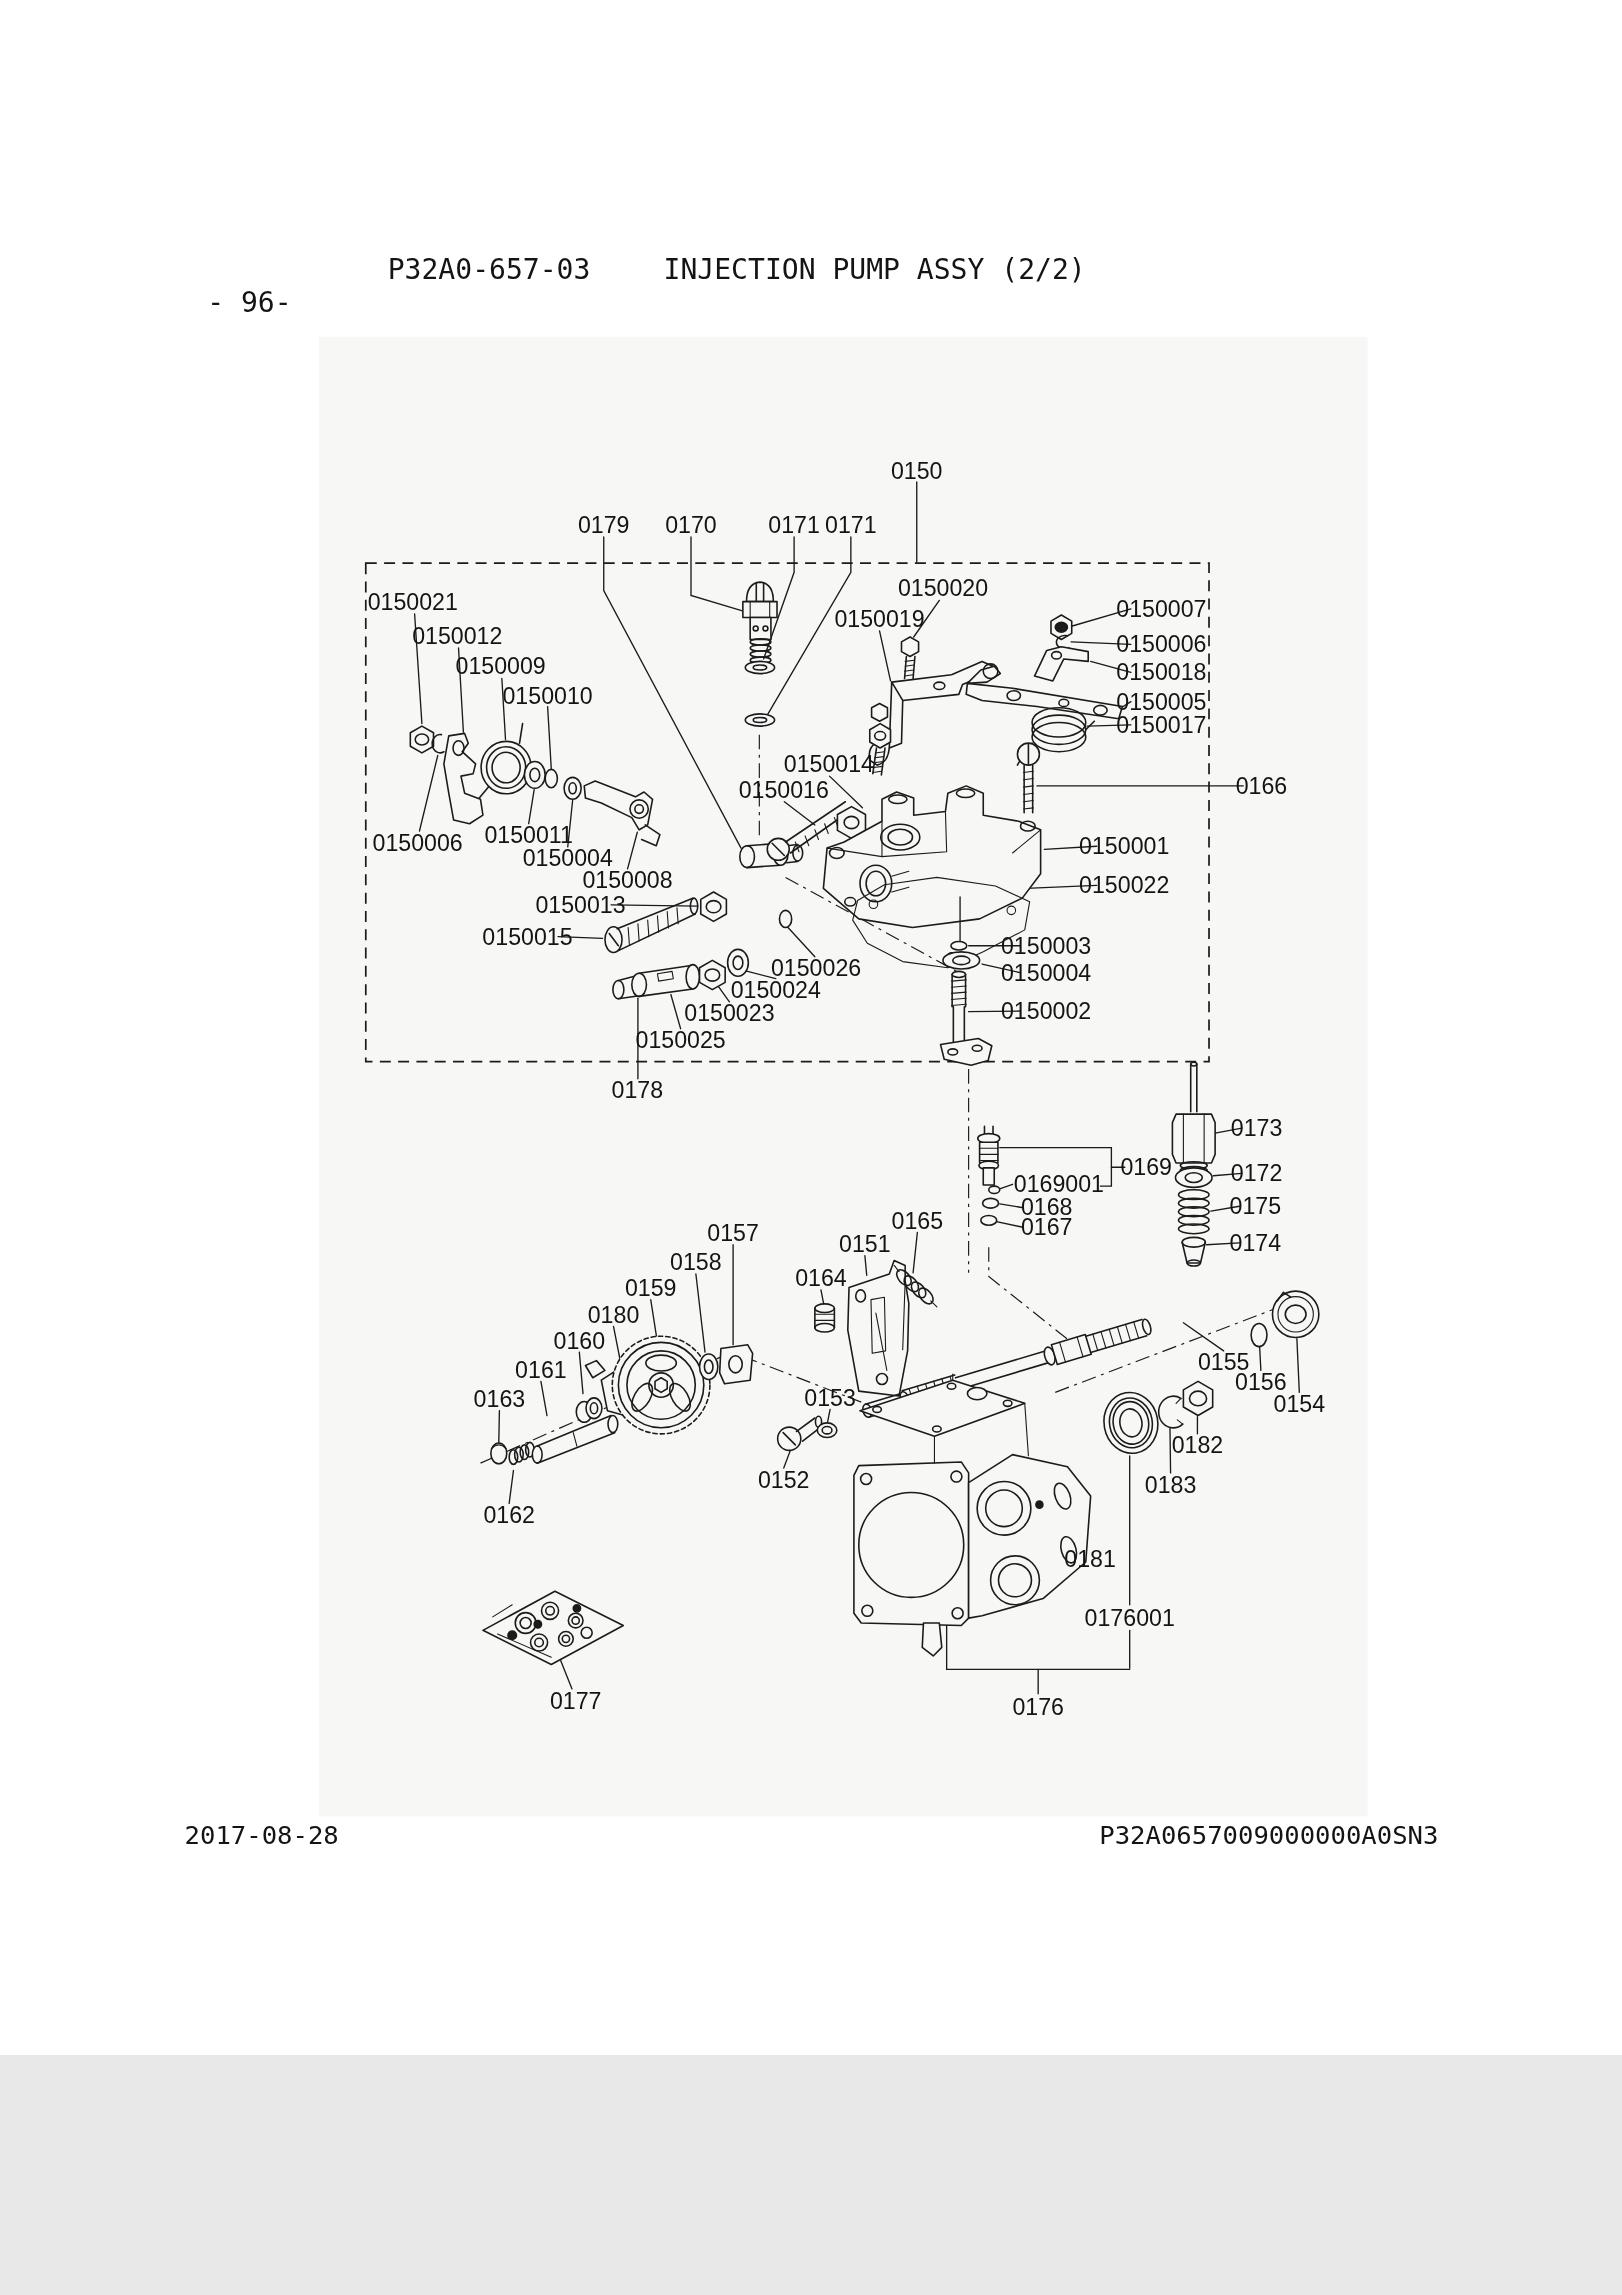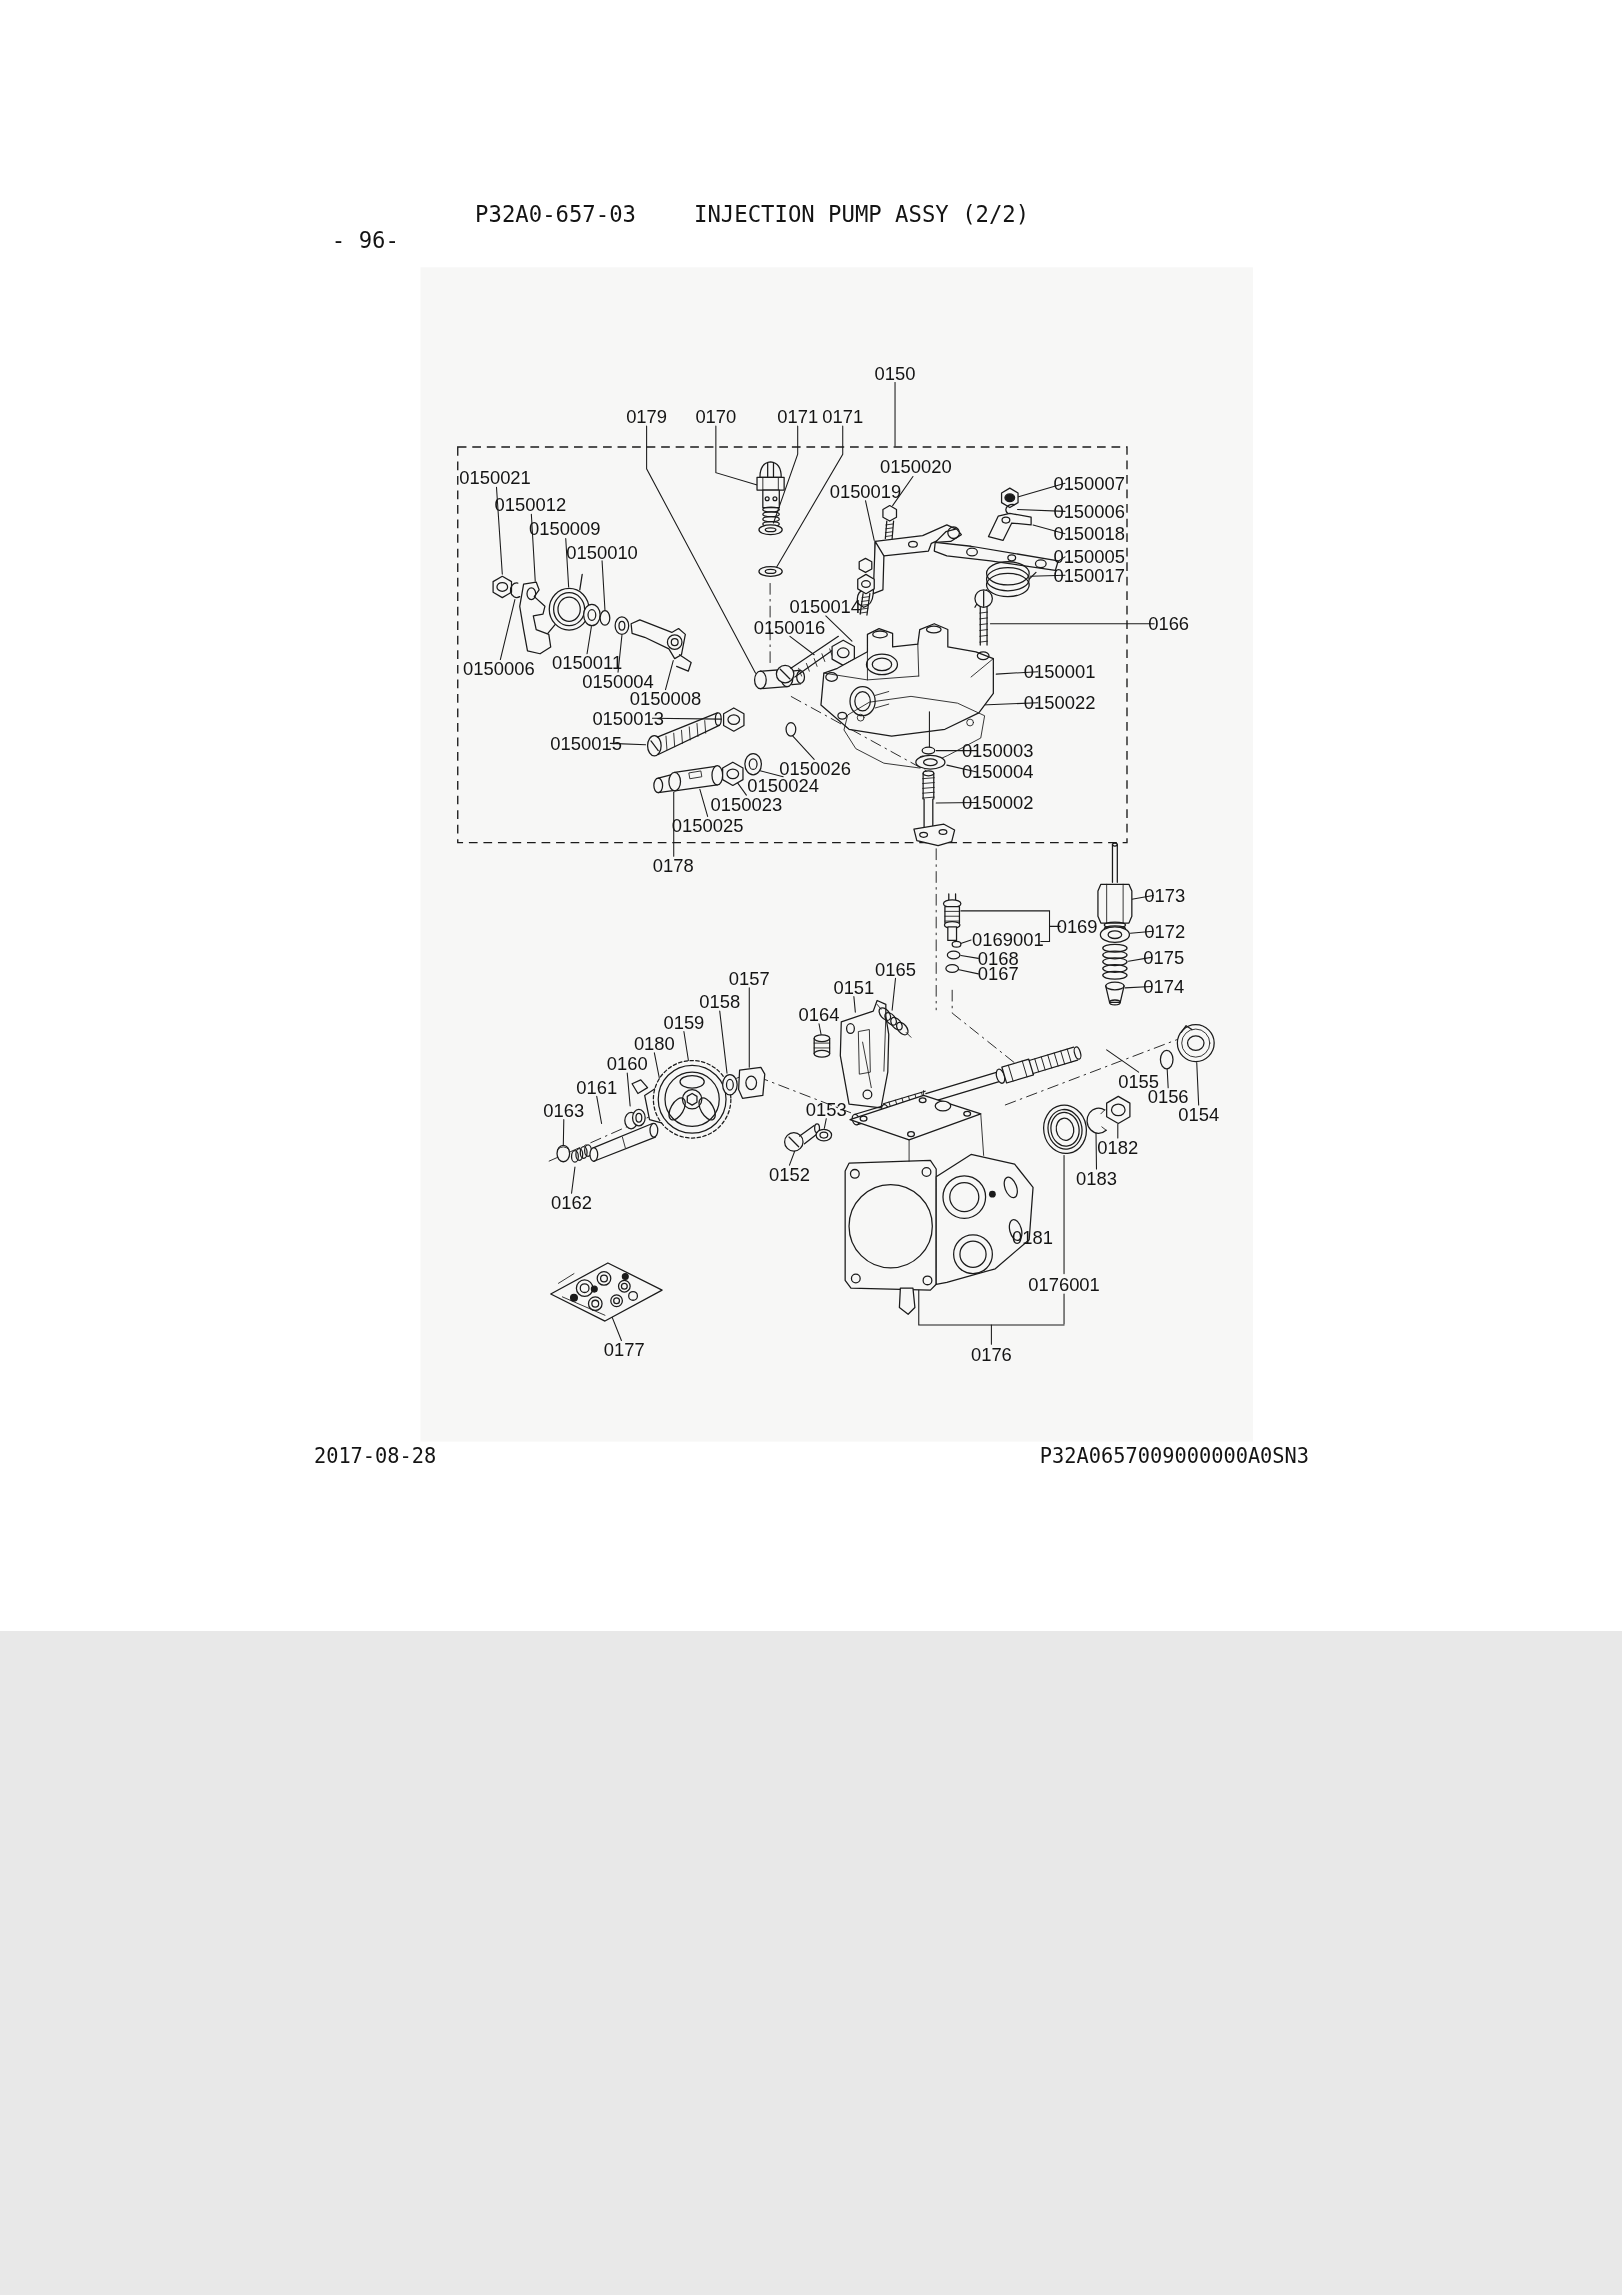--- a/index.html
+++ b/index.html
@@ -1,21 +1,21 @@
 <!DOCTYPE html>
 <html style="--line: #1b1b1b; --page: #ffffff; --diagram: #f7f7f6;font-size:11px"><head>
 <meta charset="utf-8">
 <style>
   :root{
     --line:#1b1b1b;
     --page:#ffffff;
     --diagram:#f7f7f6;
   }
   html,body{margin:0;padding:0;background:#e8e8e8;}
-  .page{position:relative;width:1623px;height:1631px;background:var(--page);
+  .page{position:relative;width:1623px;height:2055px;background:var(--page);
         font-family:"Liberation Sans", "DejaVu Sans", sans-serif;}
   svg{position:absolute;left:0;top:0;width:100%;height:100%;}
   .hdr{font-family:"DejaVu Sans Mono","Liberation Mono",monospace;font-size:46px;fill:#141414;}
   .ftr{font-family:"DejaVu Sans Mono","Liberation Mono",monospace;font-size:42px;fill:#141414;}
   .part-label{font-family:"Liberation Sans","DejaVu Sans",sans-serif;font-size:38px;fill:#141414;
               text-anchor:middle;dominant-baseline:central;}
   .ln{fill:none;stroke:var(--line);stroke-width:2.6;stroke-linejoin:round;stroke-linecap:round;}
   .fl{fill:var(--diagram);stroke:var(--line);stroke-width:2.6;stroke-linejoin:round;}
   .thin{stroke-width:1.8;}
   .leader{fill:none;stroke:var(--line);stroke-width:2.2;stroke-linecap:round;}

